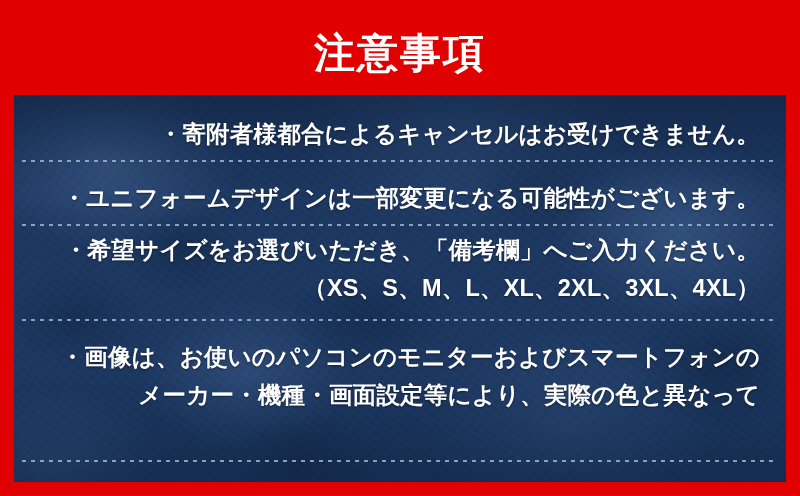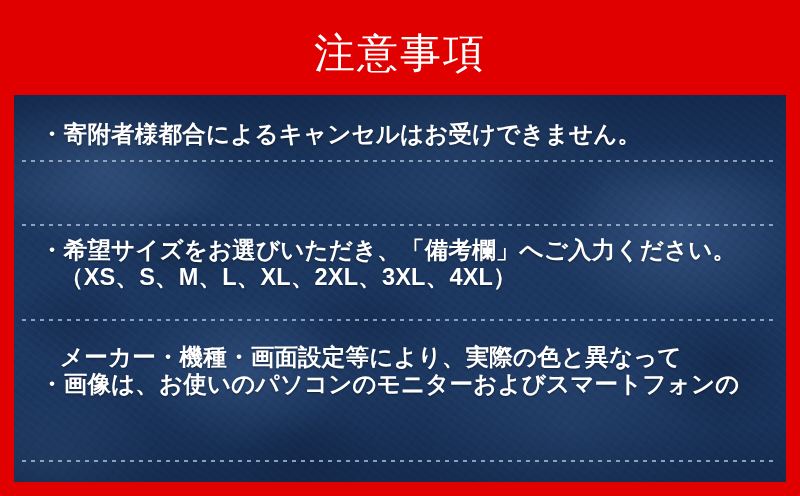--- a/index.html
+++ b/index.html
@@ -28,21 +28,21 @@
     top: 0;
     width: 800px;
     height: 95px;
     display: flex;
     align-items: center;
     justify-content: center;
   }
   #page-title {
     color: #ffffff;
     font-size: 41px;
-    font-weight: normal;
+    font-weight: bold;
     letter-spacing: 2px;
     line-height: 1;
     margin-top: 12px;
     white-space: nowrap;
   }
 
   
   #notice-panel {
     position: absolute;
     left: 14px;
@@ -89,40 +89,41 @@
   }
 
   
   #notice-list {
     position: absolute;
     inset: 0;
     padding: 12px;
     margin: 0;
     list-style: none;
     z-index: 3;
+    text-align: right;
   }
   .notice-item {
     position: absolute;
     left: 0;
     width: 772px;
     box-sizing: border-box;
     padding: 0 26px;
     color: #ffffff;
     font-size: 23.5px;
     font-weight: bold;
     line-height: 1.0;
     text-shadow: 0 1px 2px rgba(0,0,0,0.45);
     white-space: nowrap;
   }
   .notice-line {
     display: block;
     letter-spacing: 0.2px;
   }
   .notice-line + .notice-line {
-    margin-top: 3px;
+    margin-top: 14px;
   }
   .indent {
     padding-left: 20px;
   }
 
   
   #item-0 { top: 28px; }
   #item-1 { top: 92px; }
   #item-2 { top: 144px; }
   #item-3 { top: 251px; }
@@ -164,26 +165,29 @@
     <div class="divider" id="divider-1"></div>
     <div class="divider" id="divider-2"></div>
     <div class="divider" id="divider-3"></div>
 
     <ul id="notice-list">
 
       <li class="notice-item" id="item-0">
         <span class="notice-line">・寄附者様都合によるキャンセルはお受けできません。</span>
       </li>
 
+      <li class="notice-item" id="item-1">
+        <span class="notice-line">・ユニフォームデザインは一部変更になる可能性がございます。</span>
+      </li>
 
       <li class="notice-item" id="item-2">
         <span class="notice-line">・希望サイズをお選びいただき、「備考欄」へご入力ください。</span>
         <span class="notice-line indent">（XS、S、M、L、XL、2XL、3XL、4XL）</span>
       </li>
 
       <li class="notice-item" id="item-3">
+        <span class="notice-line">・画像は、お使いのパソコンのモニターおよびスマートフォンの</span>
         <span class="notice-line indent">メーカー・機種・画面設定等により、実際の色と異なって</span>
-        <span class="notice-line">・画像は、お使いのパソコンのモニターおよびスマートフォンの</span>
       </li>
 
     </ul>
   </div>
 </div>
 
 </body></html>

